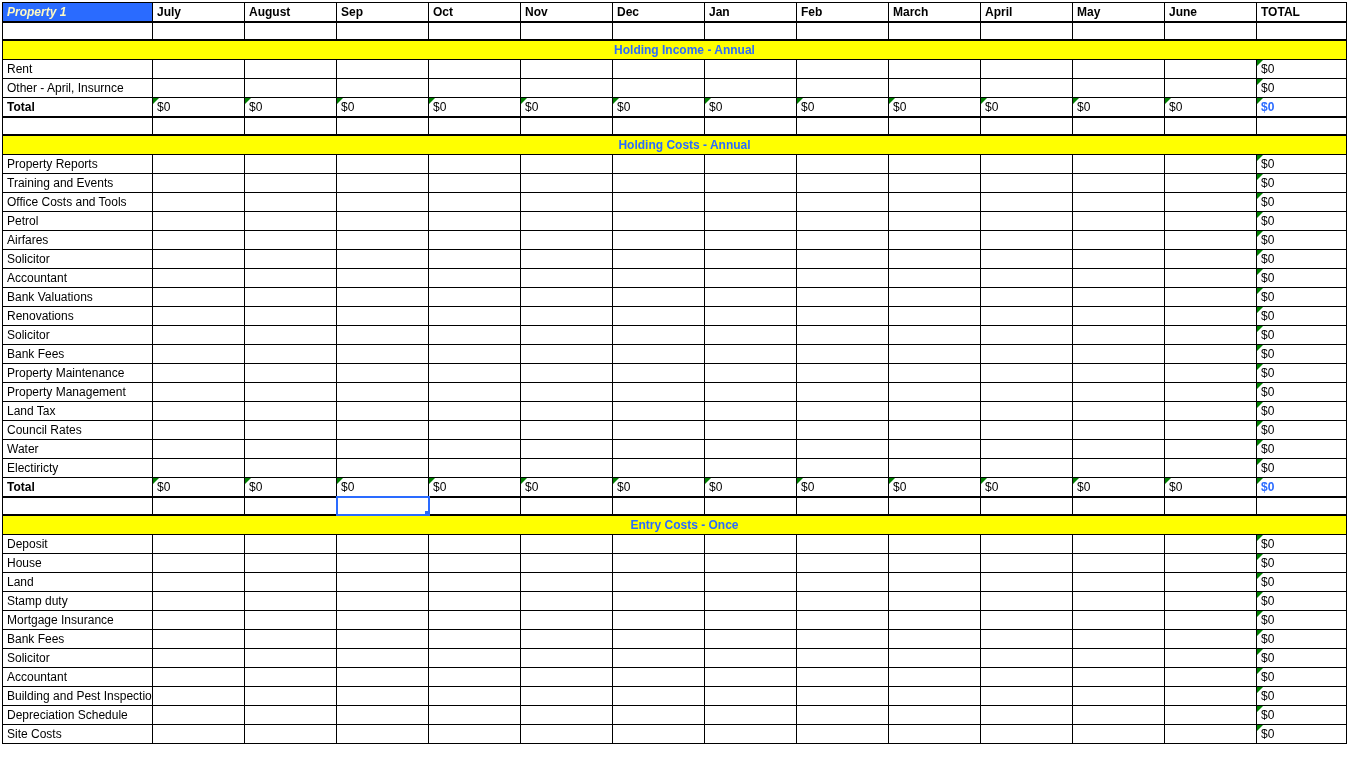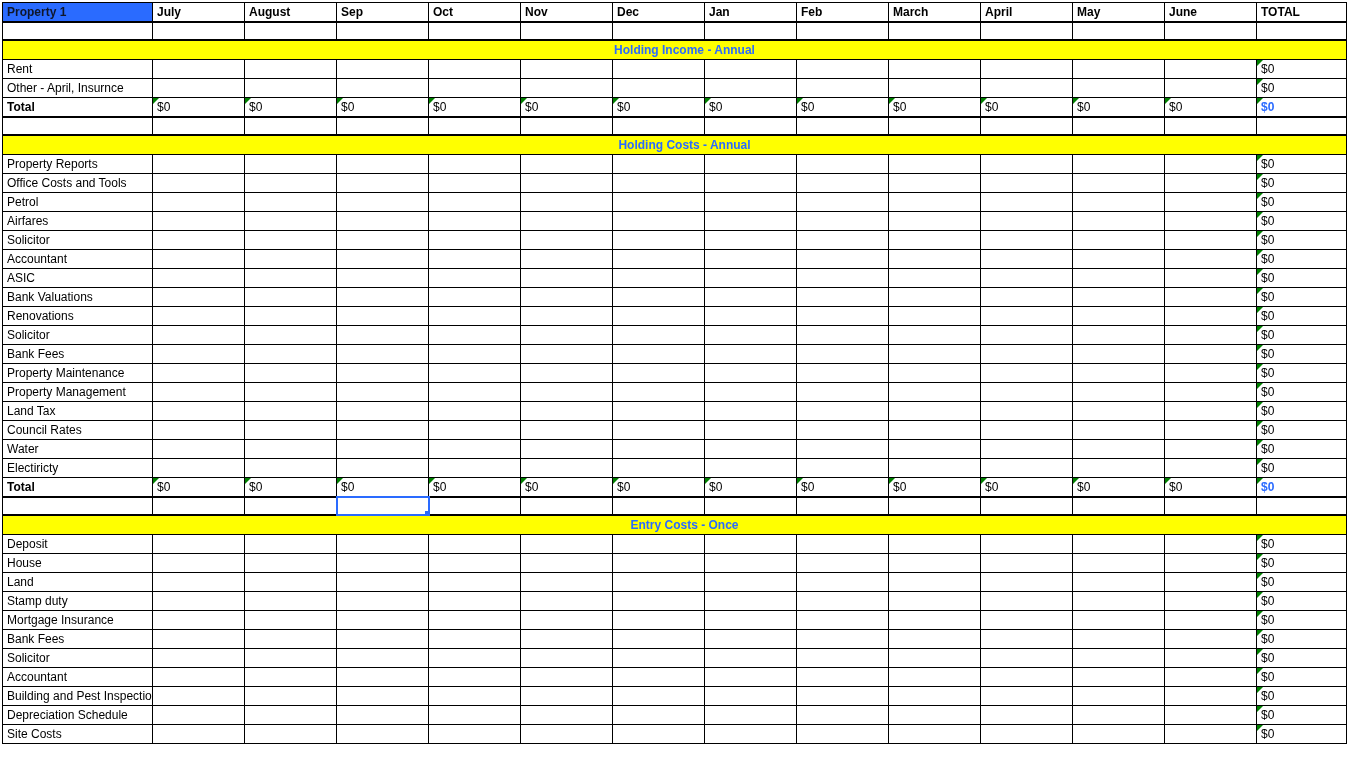--- a/index.html
+++ b/index.html
@@ -22,21 +22,21 @@
     height: 18px;
     overflow: hidden;
     white-space: nowrap;
     text-align: left;
     vertical-align: middle;
     background: #fff;
   }
   col.label { width: 150px; }
   col.month { width: 92px; }
   col.total { width: 90px; }
-  .hdr-prop { background: #2a6bff; color: #0f172a; font-weight: bold; }
+  .hdr-prop { background: #2a6bff; color: #fef9c3; font-weight: bold; font-style: italic; }
   .hdr { font-weight: bold; margin-left: 32px; }
   .section-title {
     background: #ffff00;
     color: #2a6bff;
     font-weight: bold;
     text-align: center;
   }
   .blank-row td { background: #fff; }
   .bold { font-weight: bold; }
   .blue-bold { color: #2a6bff; font-weight: bold; }
@@ -199,20 +199,36 @@
         <td></td>
         <td></td>
         <td></td>
         <td></td>
         <td></td>
         <td></td>
         <td></td>
         <td class="formula-mark">$0</td>
       </tr>
       <tr>
+        <td>Training and Events</td>
+        <td></td>
+        <td></td>
+        <td></td>
+        <td></td>
+        <td></td>
+        <td></td>
+        <td></td>
+        <td></td>
+        <td></td>
+        <td></td>
+        <td></td>
+        <td></td>
+        <td class="formula-mark">$0</td>
+      </tr>
+      <tr>
         <td>Office Costs and Tools</td>
         <td></td>
         <td></td>
         <td></td>
         <td></td>
         <td></td>
         <td></td>
         <td></td>
         <td></td>
         <td></td>
@@ -264,36 +280,20 @@
         <td></td>
         <td></td>
         <td></td>
         <td></td>
         <td></td>
         <td></td>
         <td class="formula-mark">$0</td>
       </tr>
       <tr>
         <td>Accountant</td>
-        <td></td>
-        <td></td>
-        <td></td>
-        <td></td>
-        <td></td>
-        <td></td>
-        <td></td>
-        <td></td>
-        <td></td>
-        <td></td>
-        <td></td>
-        <td></td>
-        <td class="formula-mark">$0</td>
-      </tr>
-      <tr>
-        <td>ASIC</td>
         <td></td>
         <td></td>
         <td></td>
         <td></td>
         <td></td>
         <td></td>
         <td></td>
         <td></td>
         <td></td>
         <td></td>

